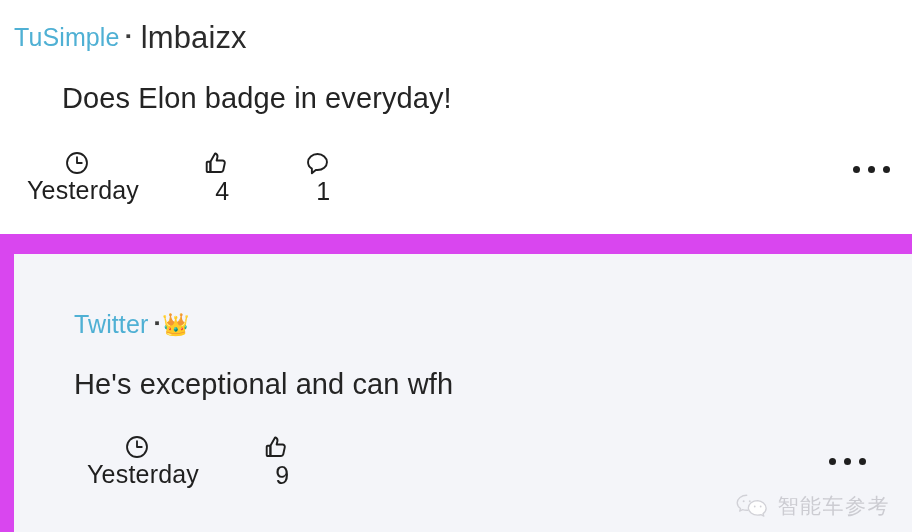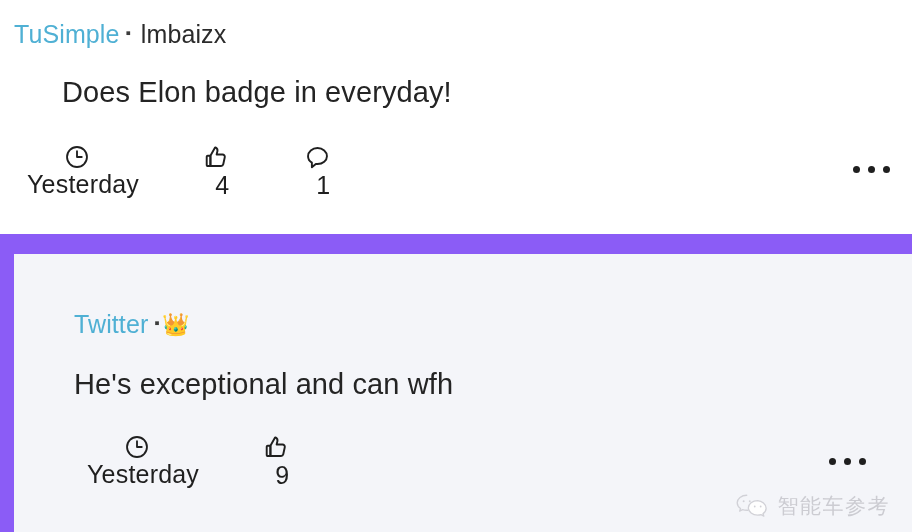--- a/index.html
+++ b/index.html
@@ -12,21 +12,21 @@
     background: #ffffff;
     font-family: "Liberation Sans", sans-serif;
     overflow: hidden;
     -webkit-font-smoothing: antialiased;
   }
 
   .app {
     position: relative;
     width: 912px;
     height: 532px;
-    background: #8b5cf6;
+    background: #d946ef;
   }
 
   
   .post {
     position: relative;
     padding: 22px 20px 0 14px;
     background: #ffffff;
     height: 234px;
     box-sizing: border-box;
   }
@@ -45,21 +45,21 @@
   }
   .meta-dot {
     color: #3c3c3c;
     font-size: 15px;
     margin: 0 3px 0 6px;
     position: relative;
     top: -2px;
   }
   .username {
     color: #2b2b2b;
-    font-size: 25px;
+    font-size: 31px;
     margin-left: 7px;
     letter-spacing: 0.1px;
   }
   .crown-emoji {
     font-size: 22px;
     margin-left: 0px;
     line-height: 1;
   }
 
   .post-body {

